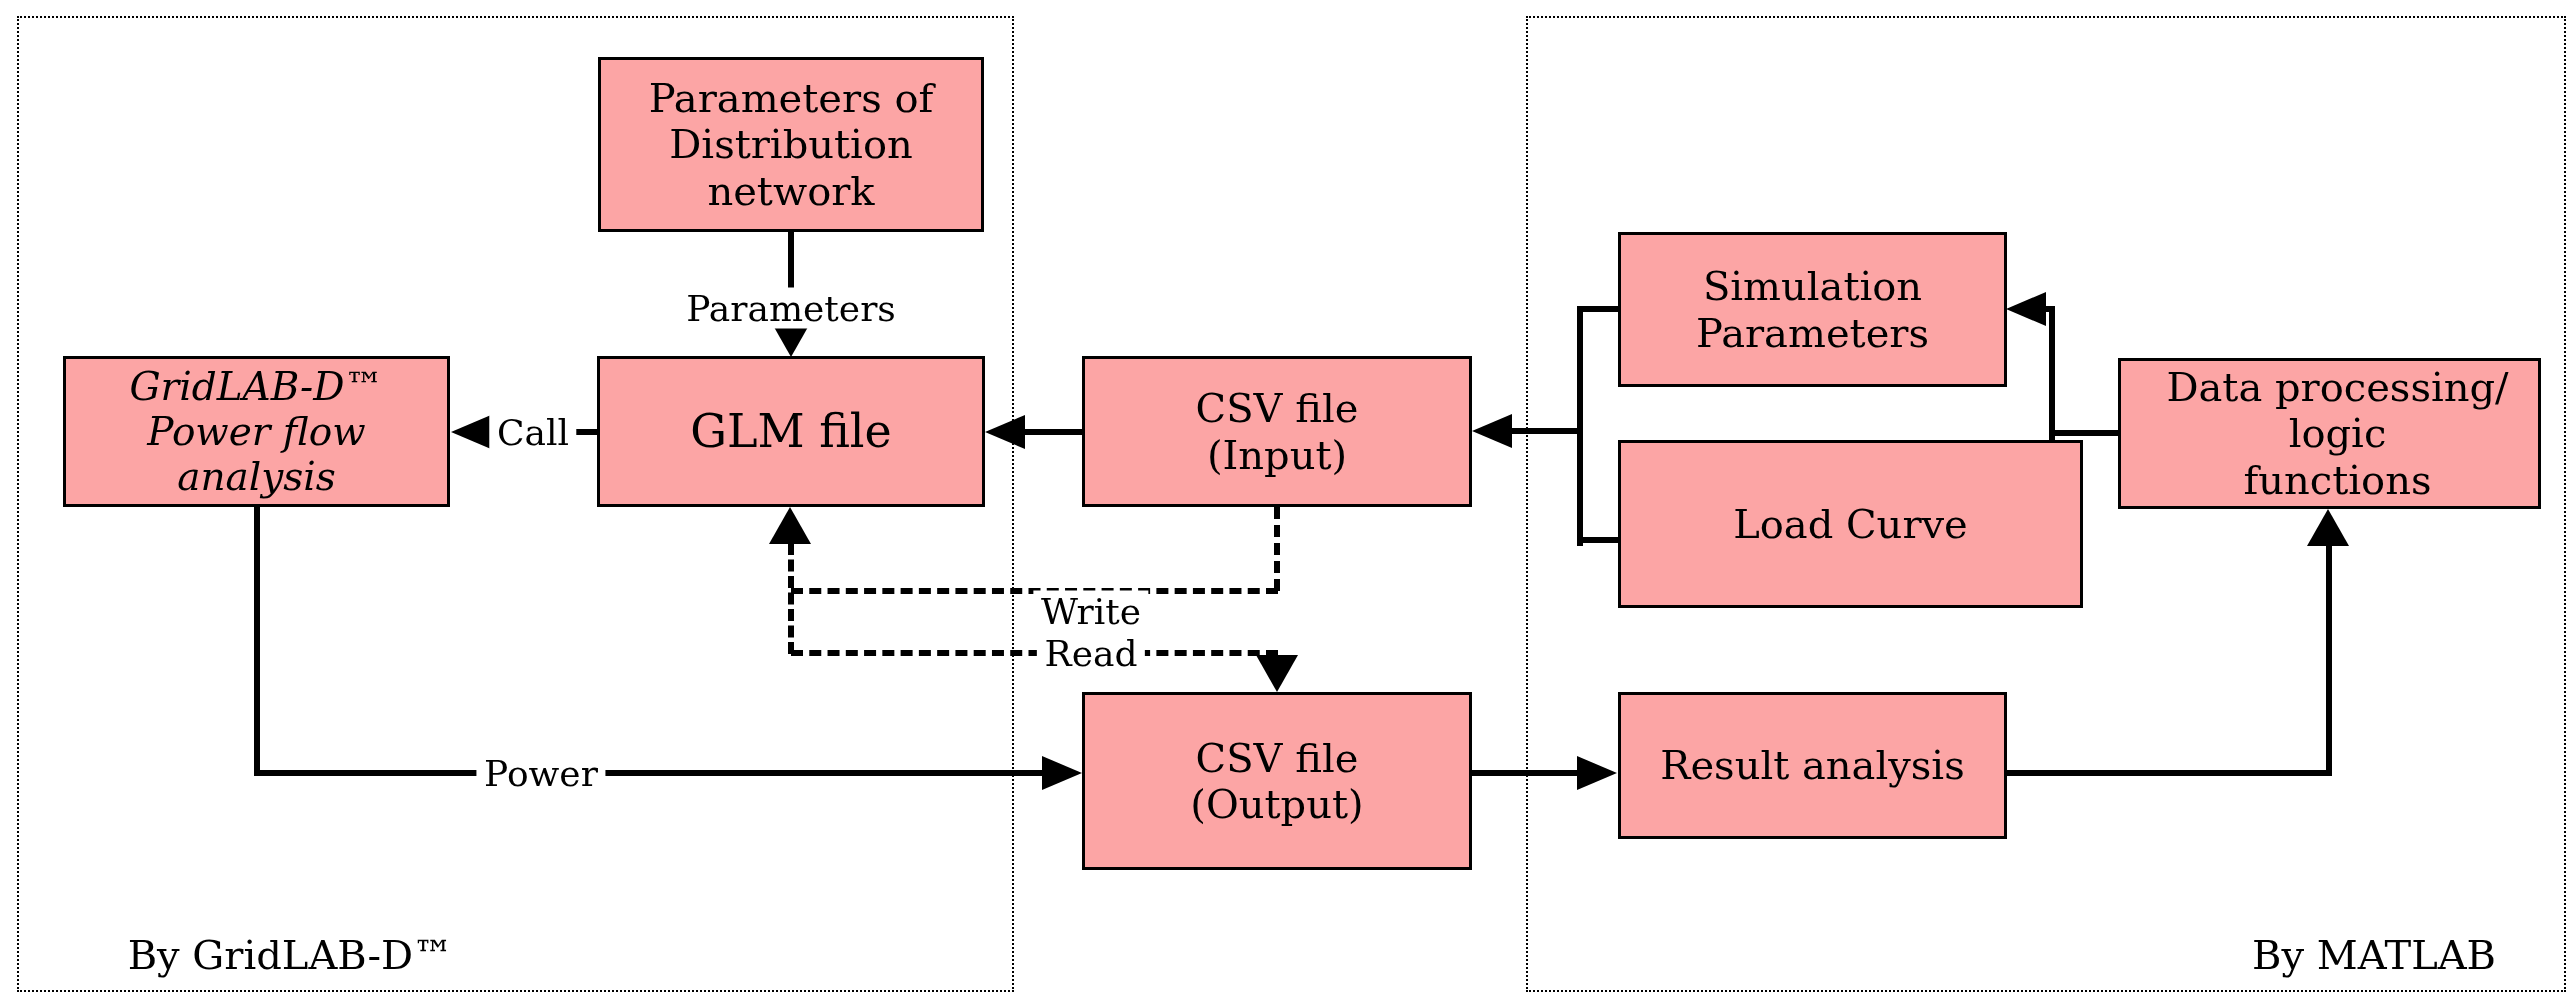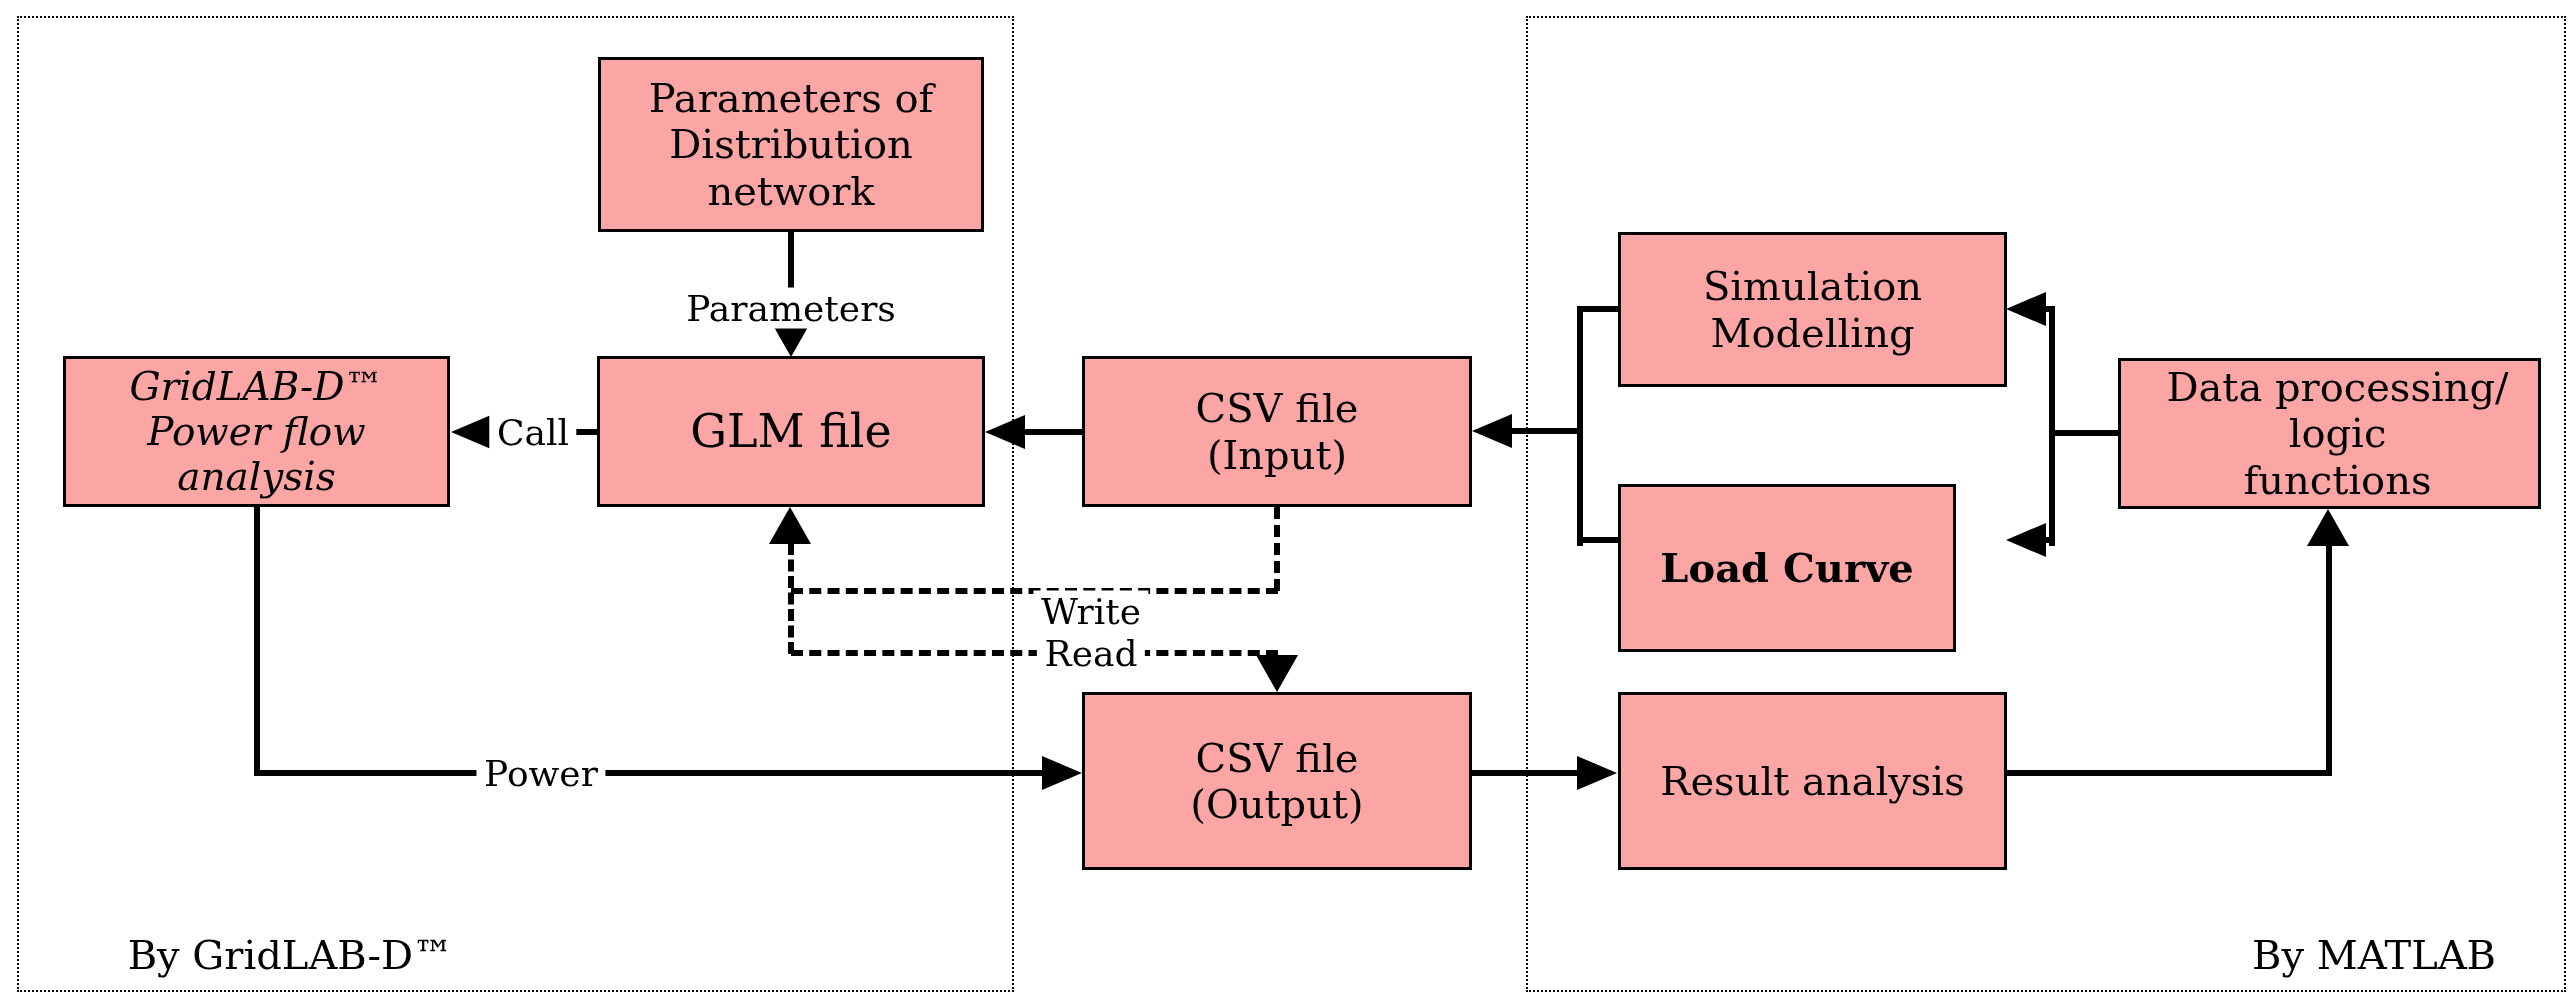--- a/index.html
+++ b/index.html
@@ -130,28 +130,28 @@
 (Input)</div>
   </div>
 
   <div class="node" style="left:1082px;top:692px;width:390px;height:178px;">
     <div class="box-label">CSV file
 (Output)</div>
   </div>
 
   <div class="node" style="left:1618px;top:232px;width:389px;height:155px;">
     <div class="box-label">Simulation
-Modelling</div>
+Parameters</div>
   </div>
 
-  <div class="node" style="left:1618px;top:484px;width:338px;height:168px;font-weight:bold;">
+  <div class="node" style="left:1618px;top:440px;width:465px;height:168px;">
     <div class="box-label">Load Curve</div>
   </div>
 
-  <div class="node" style="left:1618px;top:692px;width:389px;height:178px;">
+  <div class="node" style="left:1618px;top:692px;width:389px;height:147px;">
     <div class="box-label">Result analysis</div>
   </div>
 
   <div class="node" style="left:2118px;top:358px;width:423px;height:151px;padding-left:16px;">
     <div class="box-label">Data processing/
 logic
 functions</div>
   </div>
 
   <div class="edge-label" style="left:791px;top:308px;">Parameters</div>

